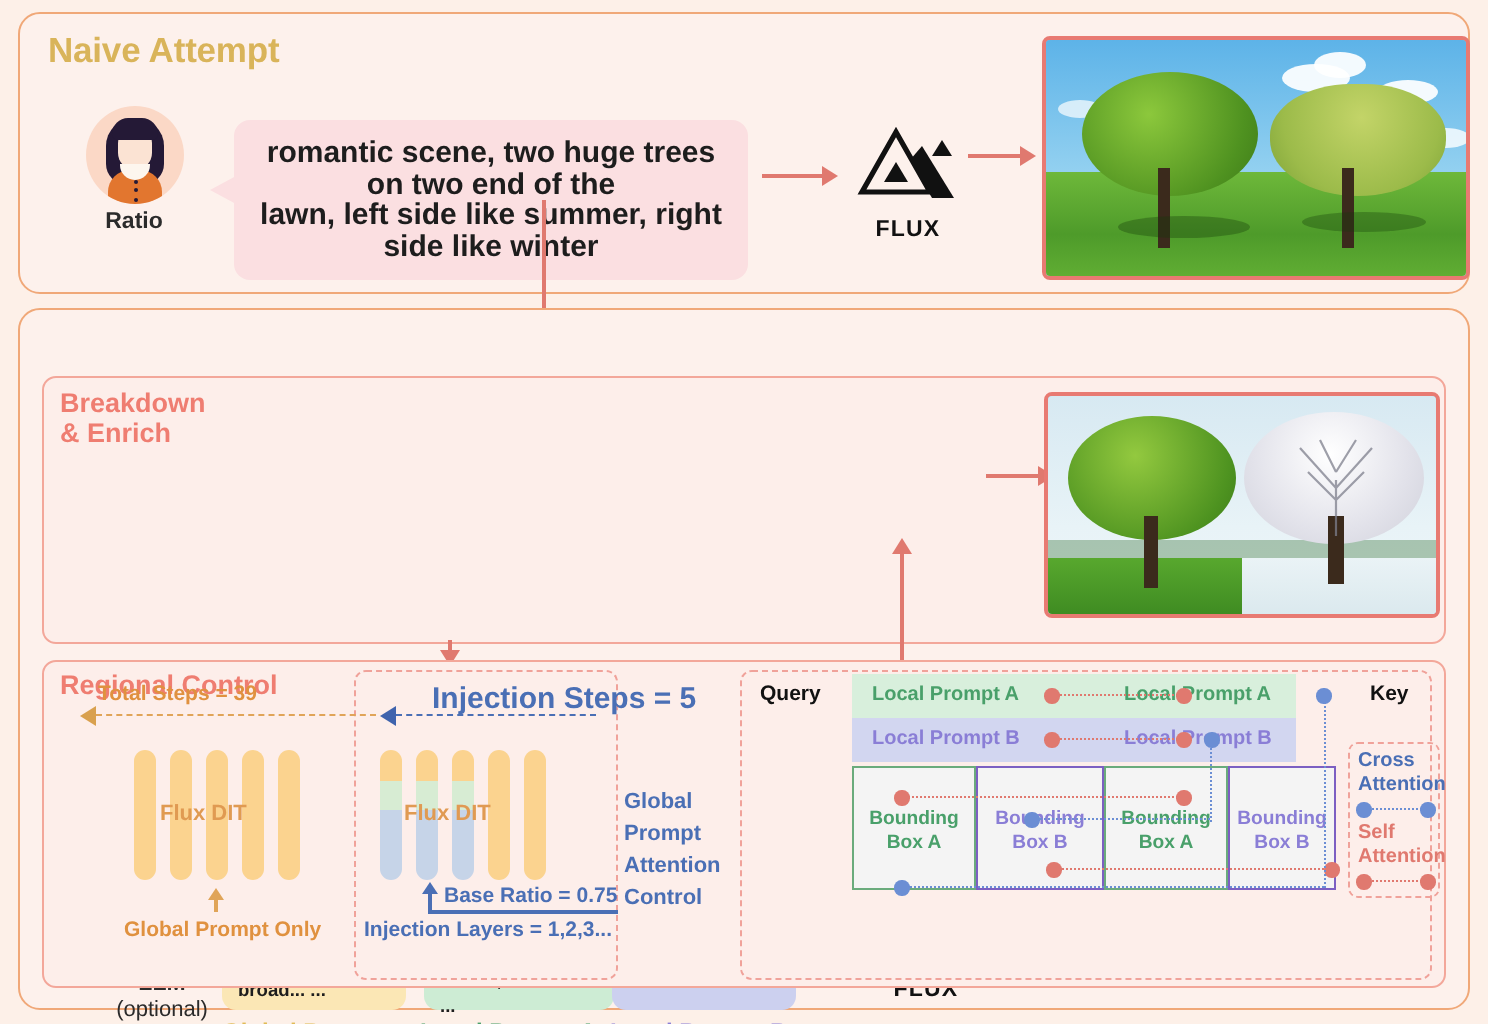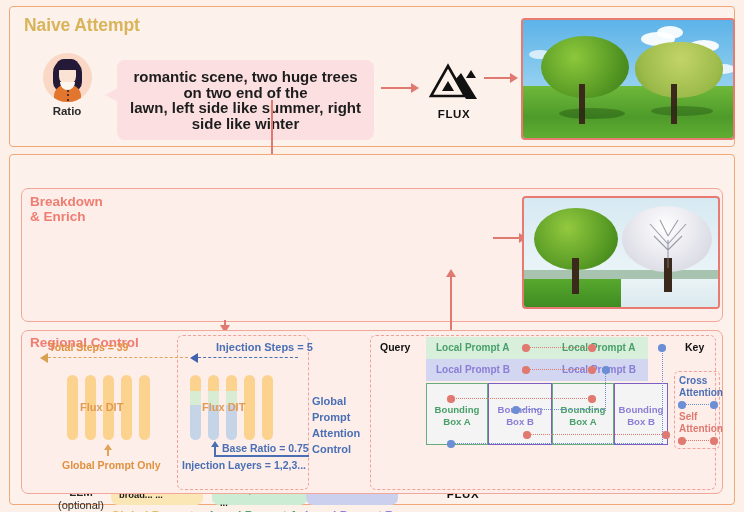--- a/index.html
+++ b/index.html
@@ -9,21 +9,21 @@
     font-family: "Liberation Sans", sans-serif;
     overflow: hidden;
   }
   #root { position: relative; width: 744px; height: 512px; }
 
   
   .panel {
     position: absolute;
     background: #fdf1ec;
     border: 1.6px solid #f0a878;
-    border-radius: 4px;
+    border-radius: 11px;
   }
   #panel-naive   { left: 9px;  top: 6px;   width: 726px; height: 141px; }
   #panel-rpf     { left: 9px;  top: 154px; width: 726px; height: 351px; }
 
   .panel-title {
     position: absolute;
     font-size: 17.5px;
     font-weight: bold;
     color: #d9b45a;
     letter-spacing: -0.1px;
@@ -410,21 +410,21 @@
       <div class="subpanel-title" id="title-regional">Regional Control</div>
 
       <div class="dashed-box" style="left:155px; top:4px; width:132px; height:155px;"></div>
 
       <div class="dashed-arrow" style="left:26px; top:26px; width:140px;"></div>
       <div class="arrow-head ah-left-orange" style="left:18px; top:22px;"></div>
       <div class="rc-note" style="left:27px; top:10px; font-size:10.5px;">Total Steps = 39</div>
 
       <div class="dashed-arrow blue" style="left:176px; top:26px; width:100px;"></div>
       <div class="arrow-head ah-left-blue" style="left:168px; top:22px;"></div>
-      <div class="blue-note" style="left:194px; top:10px; font-size:11px;">Injection Steps = 5</div>
+      <div class="blue-note" style="left:194px; top:10px; font-size:15px;">Injection Steps = 5</div>
 
       <div class="dit-group">
         <div class="dit-bar" style="left:45px;  top:44px; height:65px;"></div>
         <div class="dit-bar" style="left:63px;  top:44px; height:65px;"></div>
         <div class="dit-bar" style="left:81px;  top:44px; height:65px;"></div>
         <div class="dit-bar" style="left:99px;  top:44px; height:65px;"></div>
         <div class="dit-bar" style="left:117px; top:44px; height:65px;"></div>
       </div>
       <div class="dit-caption" style="left:58px; top:70px;">Flux DIT</div>
       <div class="arrow-head ah-up-orange" style="left:82px; top:113px;"></div>

